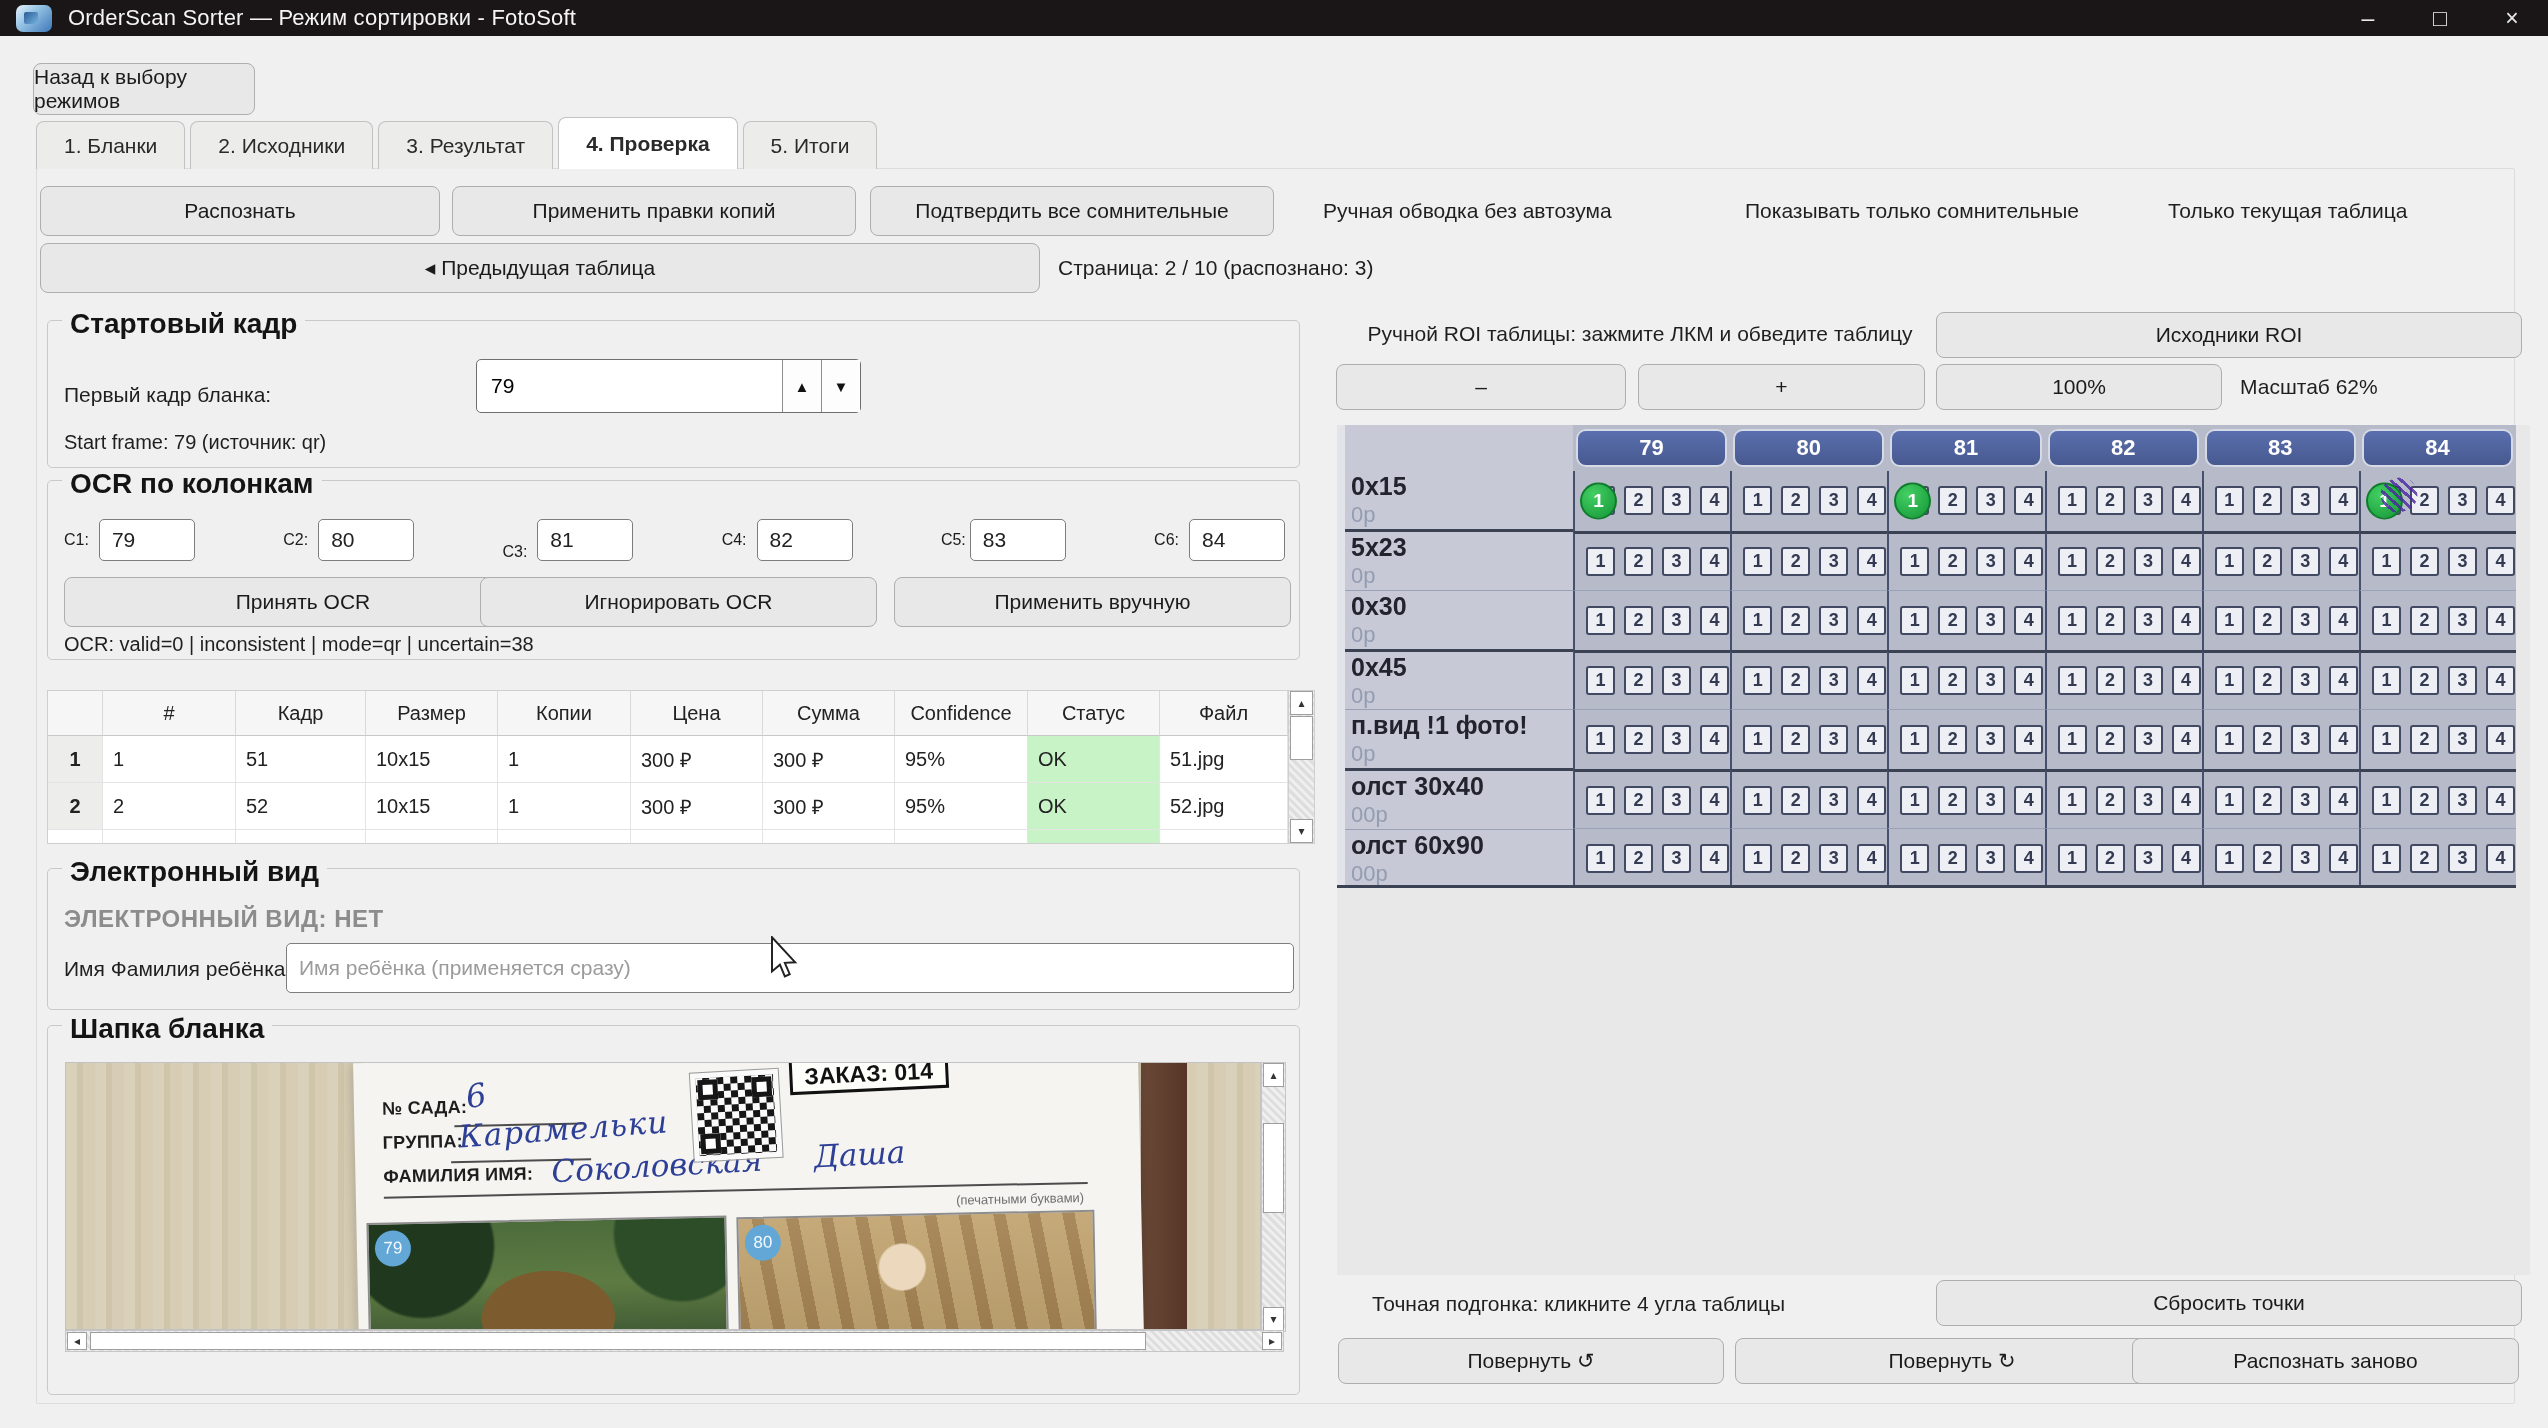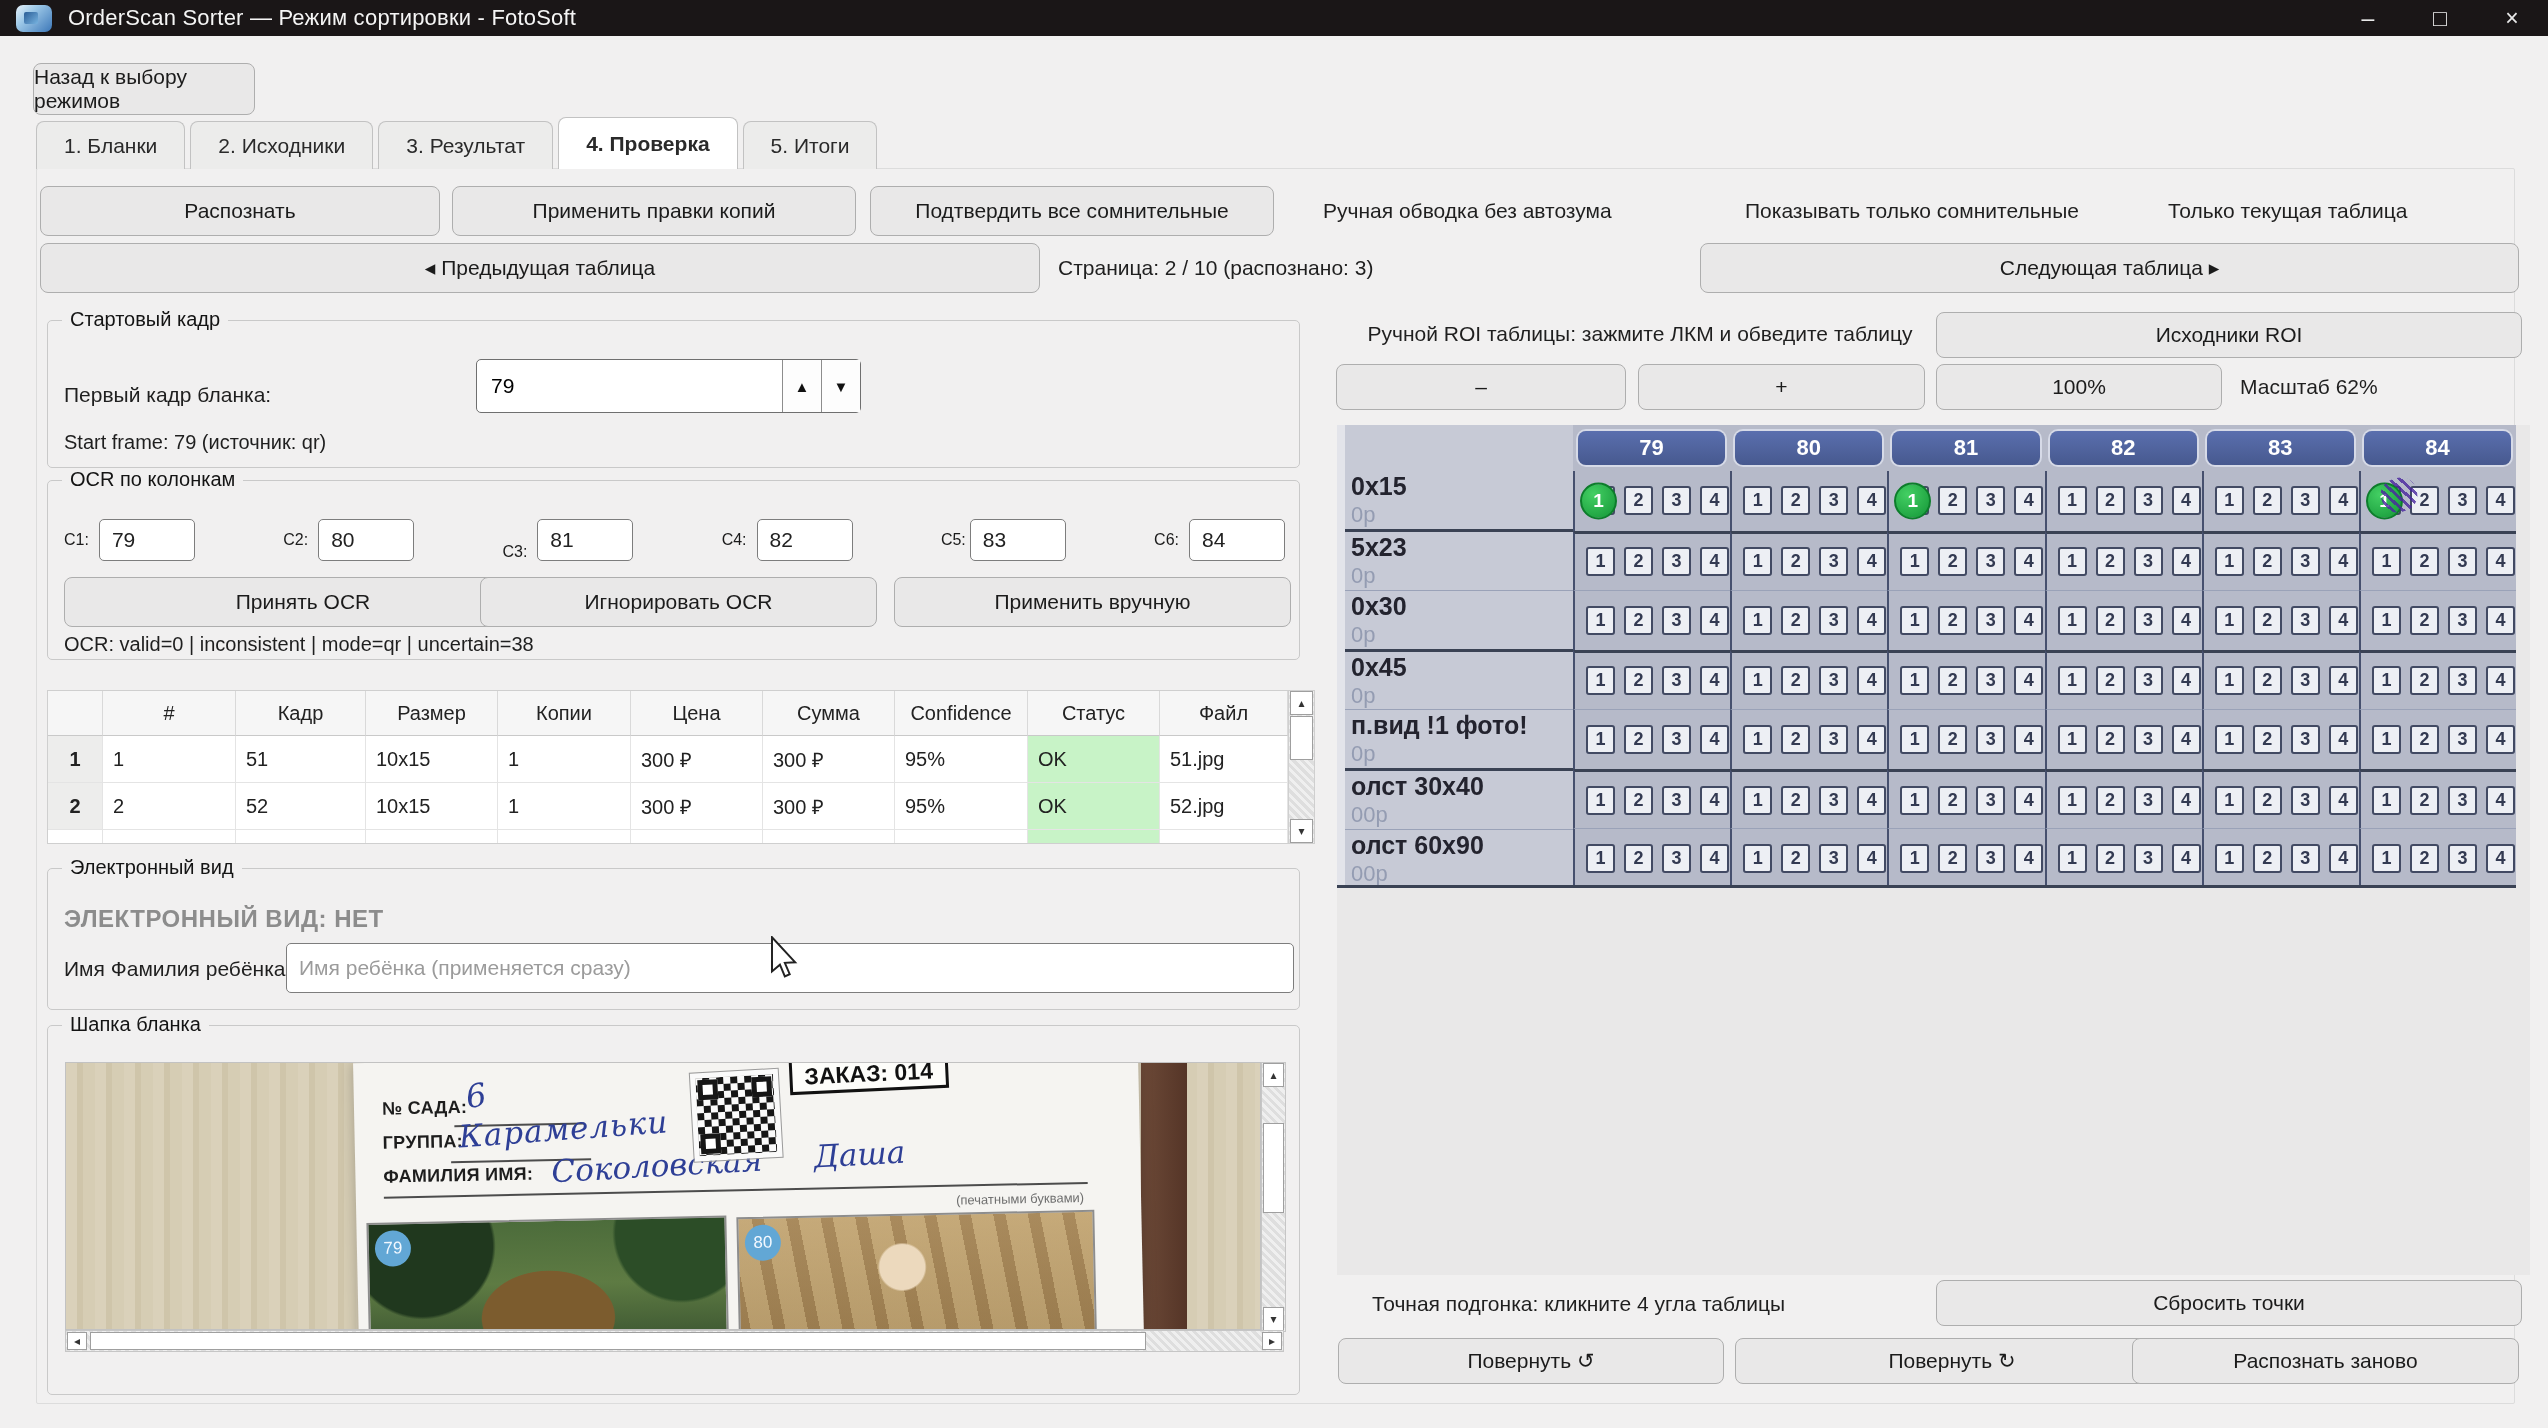--- a/index.html
+++ b/index.html
@@ -14,21 +14,21 @@
   .app-icon::after { content:""; position:absolute; left:8px; top:7px; width:14px; height:12px;
     background:linear-gradient(135deg,#2a5d96,#77b3e0); border-radius:2px; }
   .title-text { margin-left:16px; color:#f5f5f5; font-size:22px; letter-spacing:.2px; }
   .win-controls { margin-left:auto; display:flex; height:100%; }
   .win-btn { width:72px; height:100%; display:flex; align-items:center; justify-content:center; color:#e9e9e9; font-size:23px; }
   
   .btn { position:absolute; box-sizing:border-box; background:#e9e8e8; border:1px solid #aeaeae; border-radius:8px;
     display:flex; align-items:center; justify-content:center; font-size:21px; color:#1b1b1b; }
   .lbl { position:absolute; font-size:21px; color:#1f1f1f; white-space:nowrap; }
   .group { position:absolute; box-sizing:border-box; border:1px solid #c9c9c9; border-radius:5px; }
-  .legend { position:absolute; top:-13px; left:14px; background:#f1f0f0; padding:0 8px; font-weight:normal; font-size:20px; color:#141414; white-space:nowrap; }
+  .legend { position:absolute; top:-13px; left:14px; background:#f1f0f0; padding:0 8px; font-weight:bold; font-size:28px; color:#141414; white-space:nowrap; }
   .tin { box-sizing:border-box; background:#fff; border:1px solid #7d7d7d; border-radius:5px; font-family:"Liberation Sans",sans-serif; font-size:21px; color:#222; padding:0 12px; outline:none; }
   .tin::placeholder { color:#9b9b9b; }
   
   .tabstrip { position:absolute; left:36px; top:120px; height:49px; display:flex; align-items:flex-end; z-index:3; }
   .tab { box-sizing:border-box; height:48px; padding:0 27px; margin-right:5px; display:flex; align-items:center;
     background:#ececeb; border:1px solid #c2c2c2; border-bottom:none; border-radius:8px 8px 0 0; font-size:21px; color:#2a2a2a; }
   .tab.active { background:#fff; font-weight:bold; height:52px; position:relative; z-index:4; }
   .content-outline { position:absolute; left:36px; top:168px; width:2477px; height:1234px; border:1px solid #dcdcdc; border-radius:2px; pointer-events:none; }
   
   .spin { position:absolute; box-sizing:border-box; background:#fff; border:1px solid #6f6f6f; border-radius:5px; display:flex; }
@@ -129,21 +129,20 @@
 
   <div class="btn" style="left:40px;top:186px;width:400px;height:50px;">Распознать</div>
   <div class="btn" style="left:452px;top:186px;width:404px;height:50px;">Применить правки копий</div>
   <div class="btn" style="left:870px;top:186px;width:404px;height:50px;">Подтвердить все сомнительные</div>
   <div class="lbl" style="left:1323px;top:199px;">Ручная обводка без автозума</div>
   <div class="lbl" style="left:1745px;top:199px;">Показывать только сомнительные</div>
   <div class="lbl" style="left:2168px;top:199px;">Только текущая таблица</div>
 
   <div class="btn" style="left:40px;top:243px;width:1000px;height:50px;">◂ Предыдущая таблица</div>
   <div class="lbl" style="left:1058px;top:256px;">Страница: 2 / 10 (распознано: 3)</div>
-  <div class="btn" style="left:1700px;top:243px;width:819px;height:50px;">Следующая таблица ▸</div>
 
   <div class="group" style="left:47px;top:320px;width:1253px;height:148px;">
     <div class="legend">Стартовый кадр</div>
     <div class="lbl" style="left:16px;top:62px;">Первый кадр бланка:</div>
     <div class="spin" style="left:428px;top:38px;width:385px;height:54px;">
       <input value="79" style="">
       <div class="spin-btn">▲</div>
       <div class="spin-btn">▼</div>
     </div>
     <div class="lbl" style="left:16px;top:110px;font-size:20px;">Start frame: 79 (источник: qr)</div>

